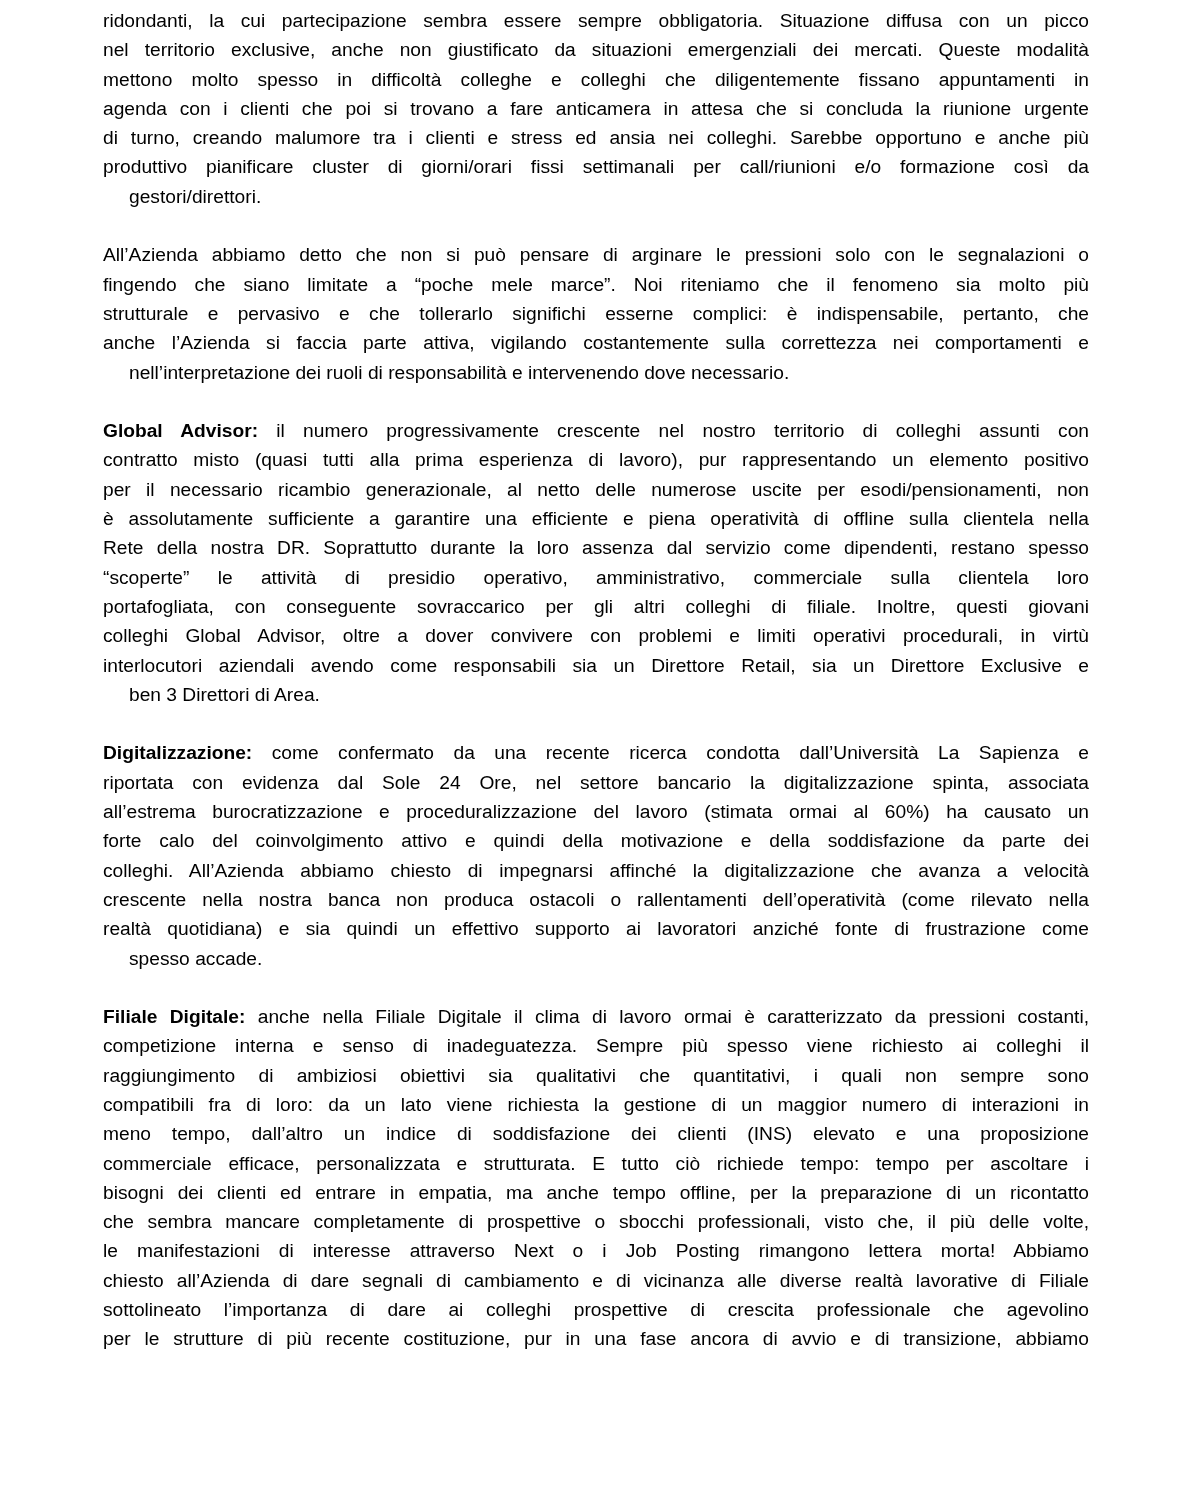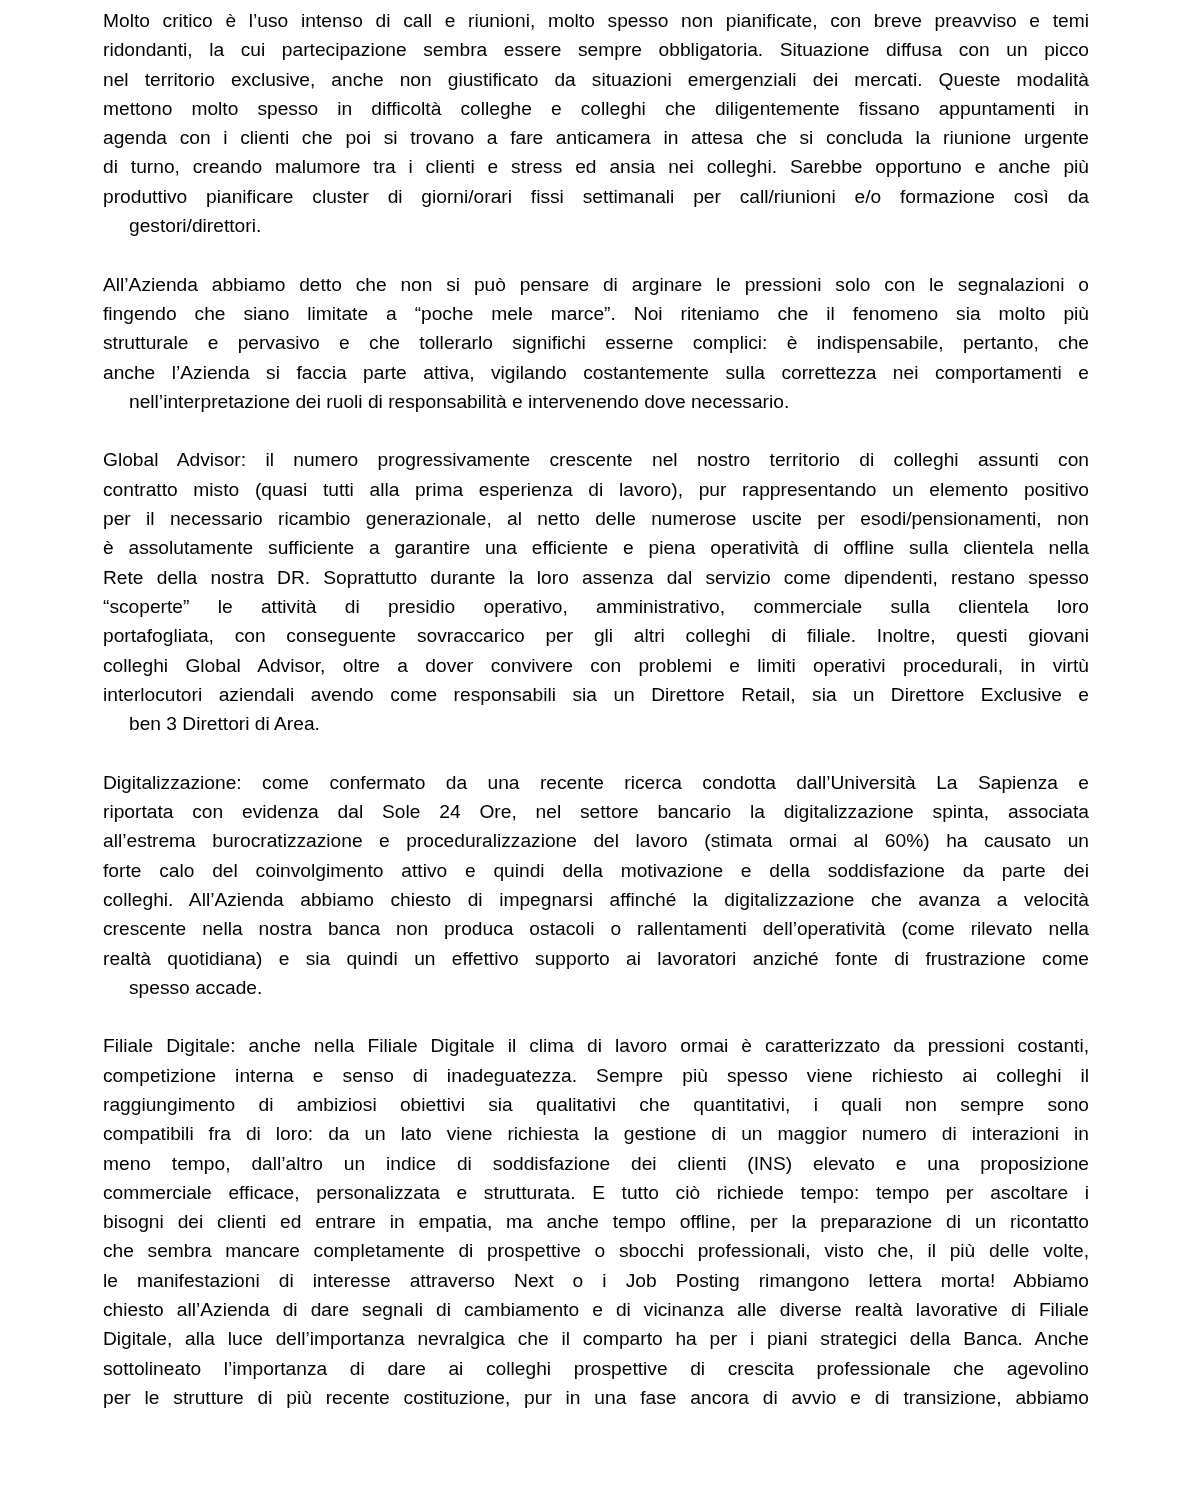--- a/index.html
+++ b/index.html
@@ -32,30 +32,29 @@
       white-space: nowrap;
       text-align: justify;
       text-align-last: justify;
       overflow: hidden;
     }
     .line.last {
       text-align-last: left;
       margin-left: 26px;
     }
     .heading {
-      font-weight: normal;
+      font-weight: bold;
     }
   </style>
 </head>
 <body>
 
 <div class="page">
 
   <div class="para">
-    <span class="line">Molto critico è l’uso intenso di call e riunioni, molto spesso non pianificate, con breve preavviso e temi</span>
     <span class="line">ridondanti, la cui partecipazione sembra essere sempre obbligatoria. Situazione diffusa con un picco</span>
     <span class="line">nel territorio exclusive, anche non giustificato da situazioni emergenziali dei mercati.  Queste modalità</span>
     <span class="line">mettono molto spesso in difficoltà colleghe e colleghi che diligentemente fissano appuntamenti in</span>
     <span class="line">agenda con i clienti che poi si trovano a fare anticamera in attesa che si concluda la riunione urgente</span>
     <span class="line">di turno, creando malumore tra i clienti e stress ed ansia nei colleghi.   Sarebbe opportuno e anche più</span>
     <span class="line">produttivo pianificare cluster di giorni/orari fissi settimanali per call/riunioni e/o formazione così da</span>
     <span class="line last">gestori/direttori.</span>
   </div>
 
   <div class="para">
@@ -94,18 +93,17 @@
     <span class="line"><b class="heading">Filiale Digitale:</b><span> anche nella Filiale Digitale il clima di lavoro ormai è caratterizzato da pressioni costanti,</span></span>
     <span class="line">competizione interna e senso di inadeguatezza. Sempre più spesso viene richiesto ai colleghi il</span>
     <span class="line">raggiungimento di ambiziosi obiettivi sia qualitativi che quantitativi, i quali non sempre sono</span>
     <span class="line">compatibili fra di loro: da un lato viene richiesta la gestione di un maggior numero di interazioni in</span>
     <span class="line">meno tempo, dall’altro un indice di soddisfazione dei clienti (INS) elevato e una proposizione</span>
     <span class="line">commerciale efficace, personalizzata e strutturata. E tutto ciò richiede tempo: tempo per ascoltare i</span>
     <span class="line">bisogni dei clienti ed entrare in empatia, ma anche tempo offline, per la preparazione di un ricontatto</span>
     <span class="line">che sembra mancare completamente di prospettive o sbocchi professionali, visto che, il più delle volte,</span>
     <span class="line">le manifestazioni di interesse attraverso Next o i Job Posting rimangono lettera morta! Abbiamo</span>
     <span class="line">chiesto all’Azienda di dare segnali di cambiamento e di vicinanza alle diverse realtà lavorative di Filiale</span>
-    <span class="line">Digitale, alla luce dell’importanza nevralgica che il comparto ha per i piani strategici della Banca. Anche</span>
     <span class="line">sottolineato l’importanza di dare ai colleghi prospettive di crescita professionale che agevolino</span>
     <span class="line">per le strutture di più recente costituzione, pur in una fase ancora di avvio e di transizione, abbiamo</span>
   </div>
 
 </div>
 
 </body></html>

